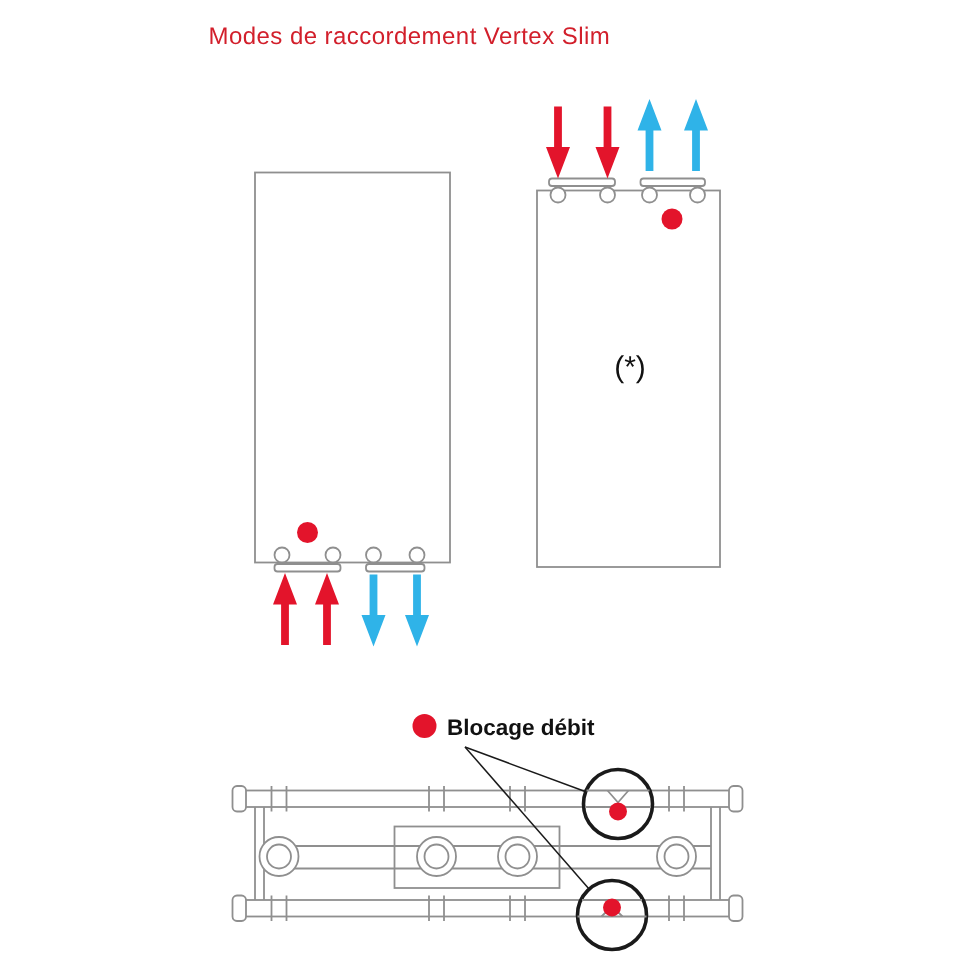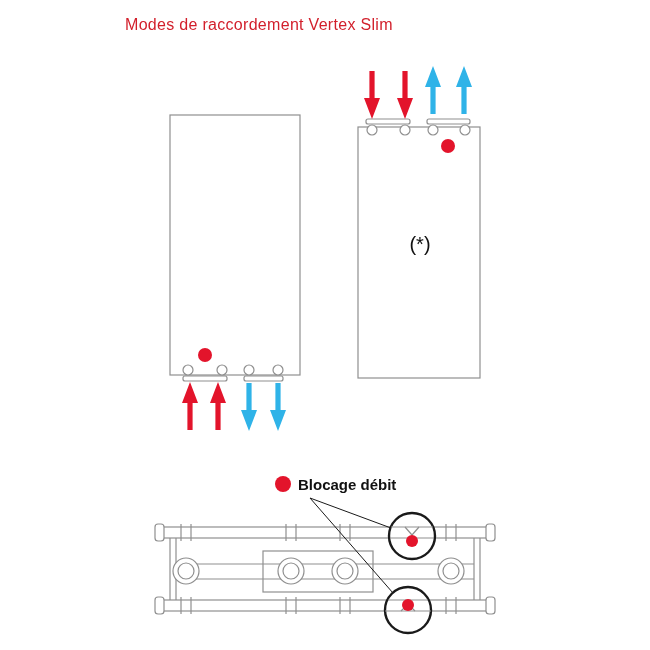--- a/index.html
+++ b/index.html
@@ -1,21 +1,21 @@
 <!DOCTYPE html>
 <html style="--title: #d21f2b; --hot: #e3142b; --cold: #2fb3e8; --outline: #8f8f8f; --line: #1a1a1a; --text: #111111;"><head>
 <meta charset="utf-8">
 <style>
   html,body{margin:0;padding:0}
   body{
     width:650px;height:650px;background:#ffffff;position:relative;overflow:hidden;
     font-family:"Liberation Sans",sans-serif;
   }
   .page-title{
-    position:absolute;left:125px;top:16px;
+    position:absolute;left:139px;top:16px;
     font-size:16px;letter-spacing:.3px;color:var(--title);
     white-space:nowrap;
   }
   svg.diagram{position:absolute;left:0;top:0}
   .ofill{stroke:var(--outline);stroke-width:1.2;fill:#ffffff}
   .oline{stroke:var(--outline);stroke-width:1.2;fill:none}
   .hotf{fill:var(--hot)}
   .coldf{fill:var(--cold)}
   .dline{stroke:var(--line);stroke-width:1;fill:none}
   .mag{stroke:var(--line);stroke-width:2.4;fill:#ffffff}

